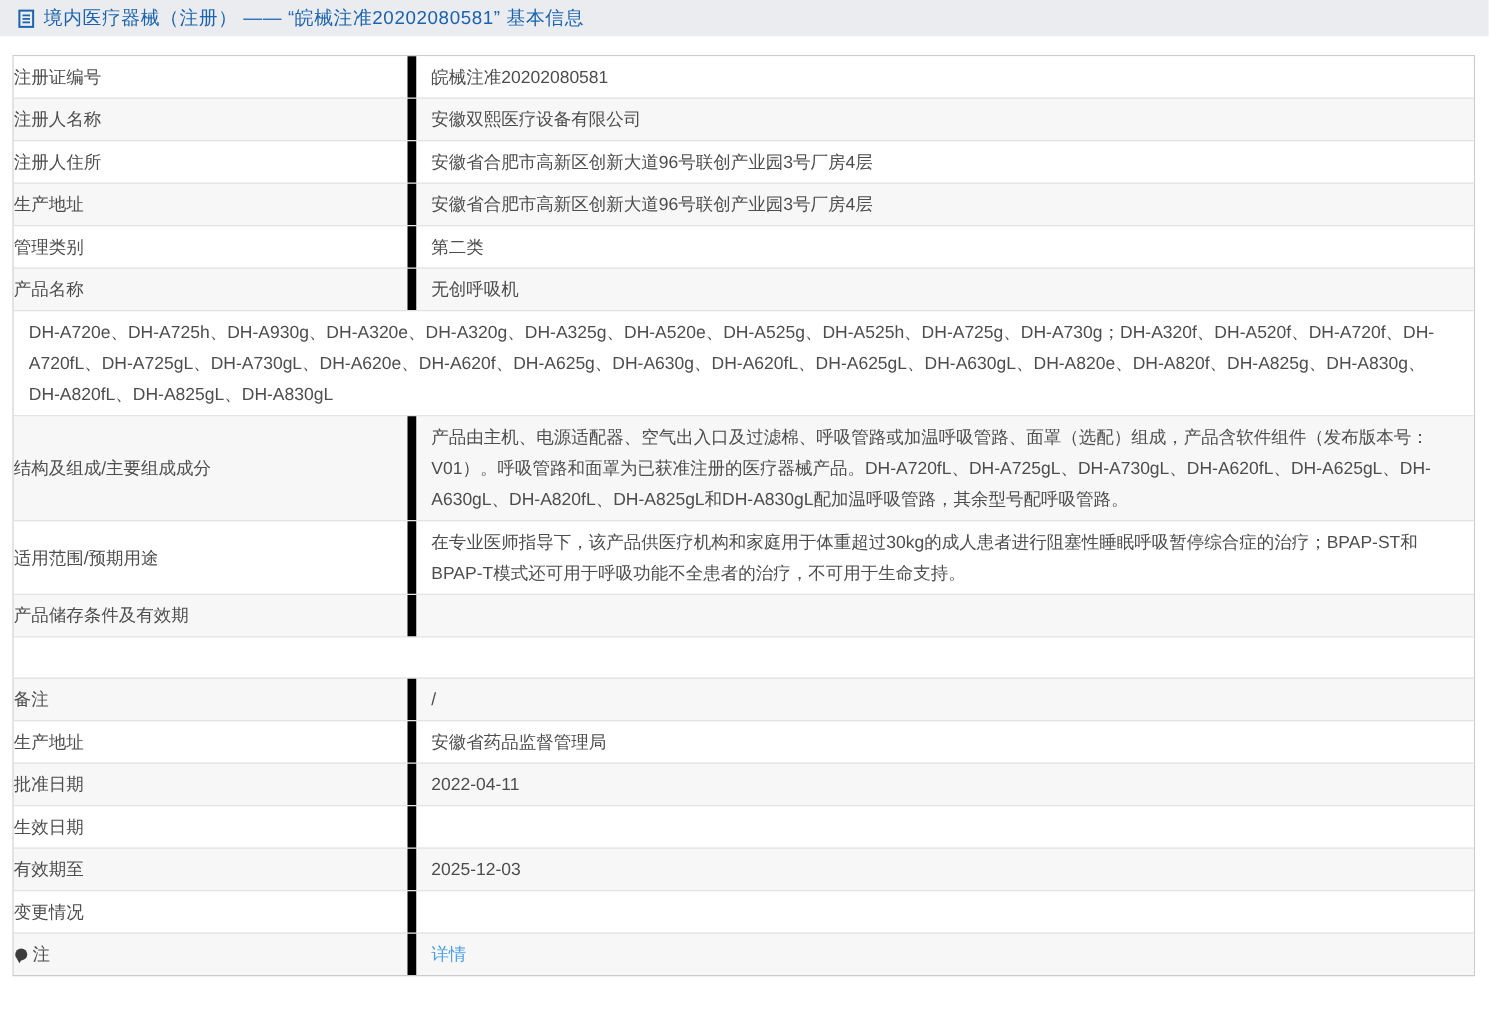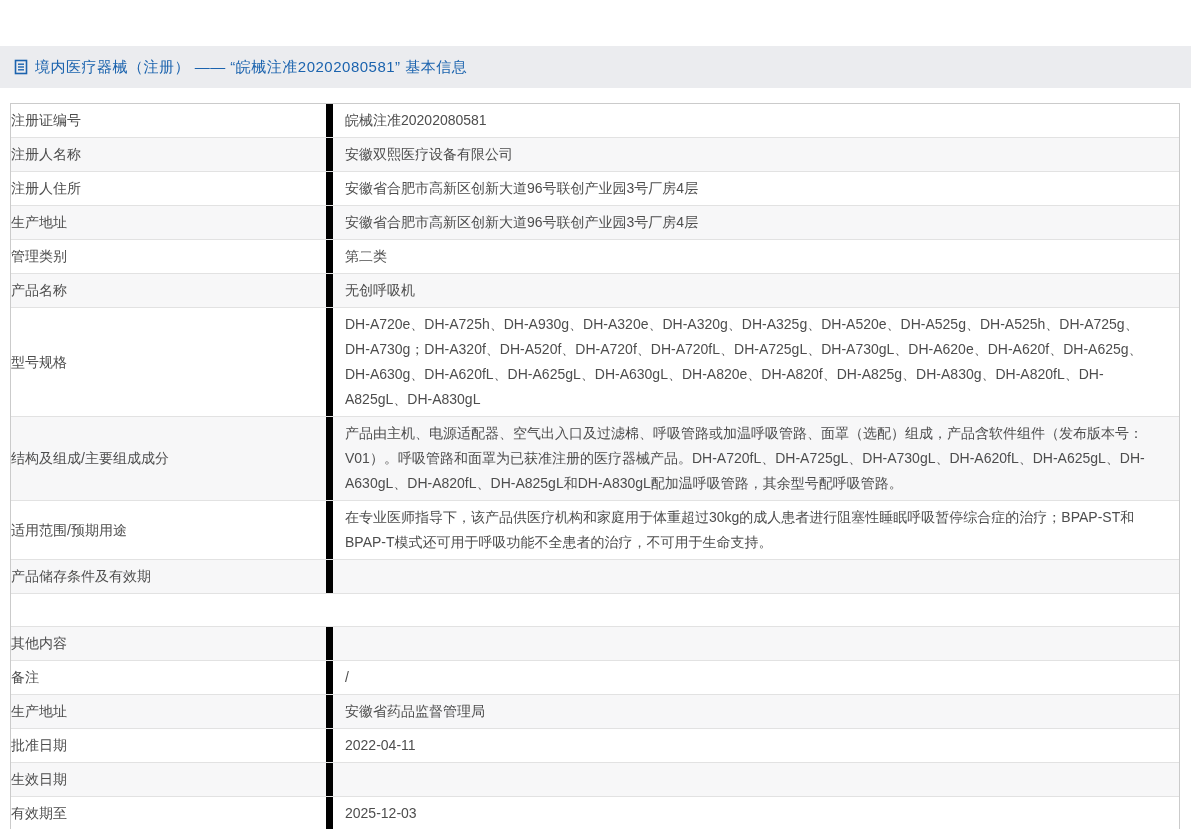--- a/index.html
+++ b/index.html
@@ -5,27 +5,26 @@
   * { margin: 0; padding: 0; box-sizing: border-box; }
   html, body {
     width: 1191px; height: 829px;
     overflow: hidden;
     background: #ffffff;
     font-family: "Liberation Sans", "DejaVu Sans", sans-serif;
   }
   
   .page-header {
     width: 100%;
-    height: 42px;
+    height: 29px;
     background: #ebecef;
     display: flex;
     align-items: center;
     padding-left: 14px;
     gap: 7px;
-    margin-top: 46px;
   }
   .page-header .doc-icon { flex: 0 0 auto; display: inline-flex; }
   .page-title {
     color: #1b63ae;
     font-size: 15px;
     letter-spacing: 0.5px;
   }
   
   .info-table {
     margin: 15px 11px 0 10px;
@@ -140,24 +139,20 @@
 
       <span class="label-text">产品名称</span>
     </div>
     <div class="cell value">
       <span class="value-text">无创呼吸机</span>
 
     </div>
   </div>
 
   <div class="row">
-    <div class="cell label">
-
-      <span class="label-text">型号规格</span>
-    </div>
     <div class="cell value">
       <span class="value-text">DH-A720e、DH-A725h、DH-A930g、DH-A320e、DH-A320g、DH-A325g、DH-A520e、DH-A525g、DH-A525h、DH-A725g、DH-A730g；DH-A320f、DH-A520f、DH-A720f、DH-A720fL、DH-A725gL、DH-A730gL、DH-A620e、DH-A620f、DH-A625g、DH-A630g、DH-A620fL、DH-A625gL、DH-A630gL、DH-A820e、DH-A820f、DH-A825g、DH-A830g、DH-A820fL、DH-A825gL、DH-A830gL</span>
 
     </div>
   </div>
 
   <div class="row">
     <div class="cell label">
 
       <span class="label-text">结构及组成/主要组成成分</span>
@@ -190,30 +185,20 @@
     </div>
   </div>
 
   <div class="row">
     <div class="cell value">
       <span class="value-text"></span>
 
     </div>
   </div>
 
-  <div class="row">
-    <div class="cell label">
-
-      <span class="label-text">其他内容</span>
-    </div>
-    <div class="cell value">
-      <span class="value-text"></span>
-
-    </div>
-  </div>
 
   <div class="row">
     <div class="cell label">
 
       <span class="label-text">备注</span>
     </div>
     <div class="cell value">
       <span class="value-text">/</span>
 
     </div>

